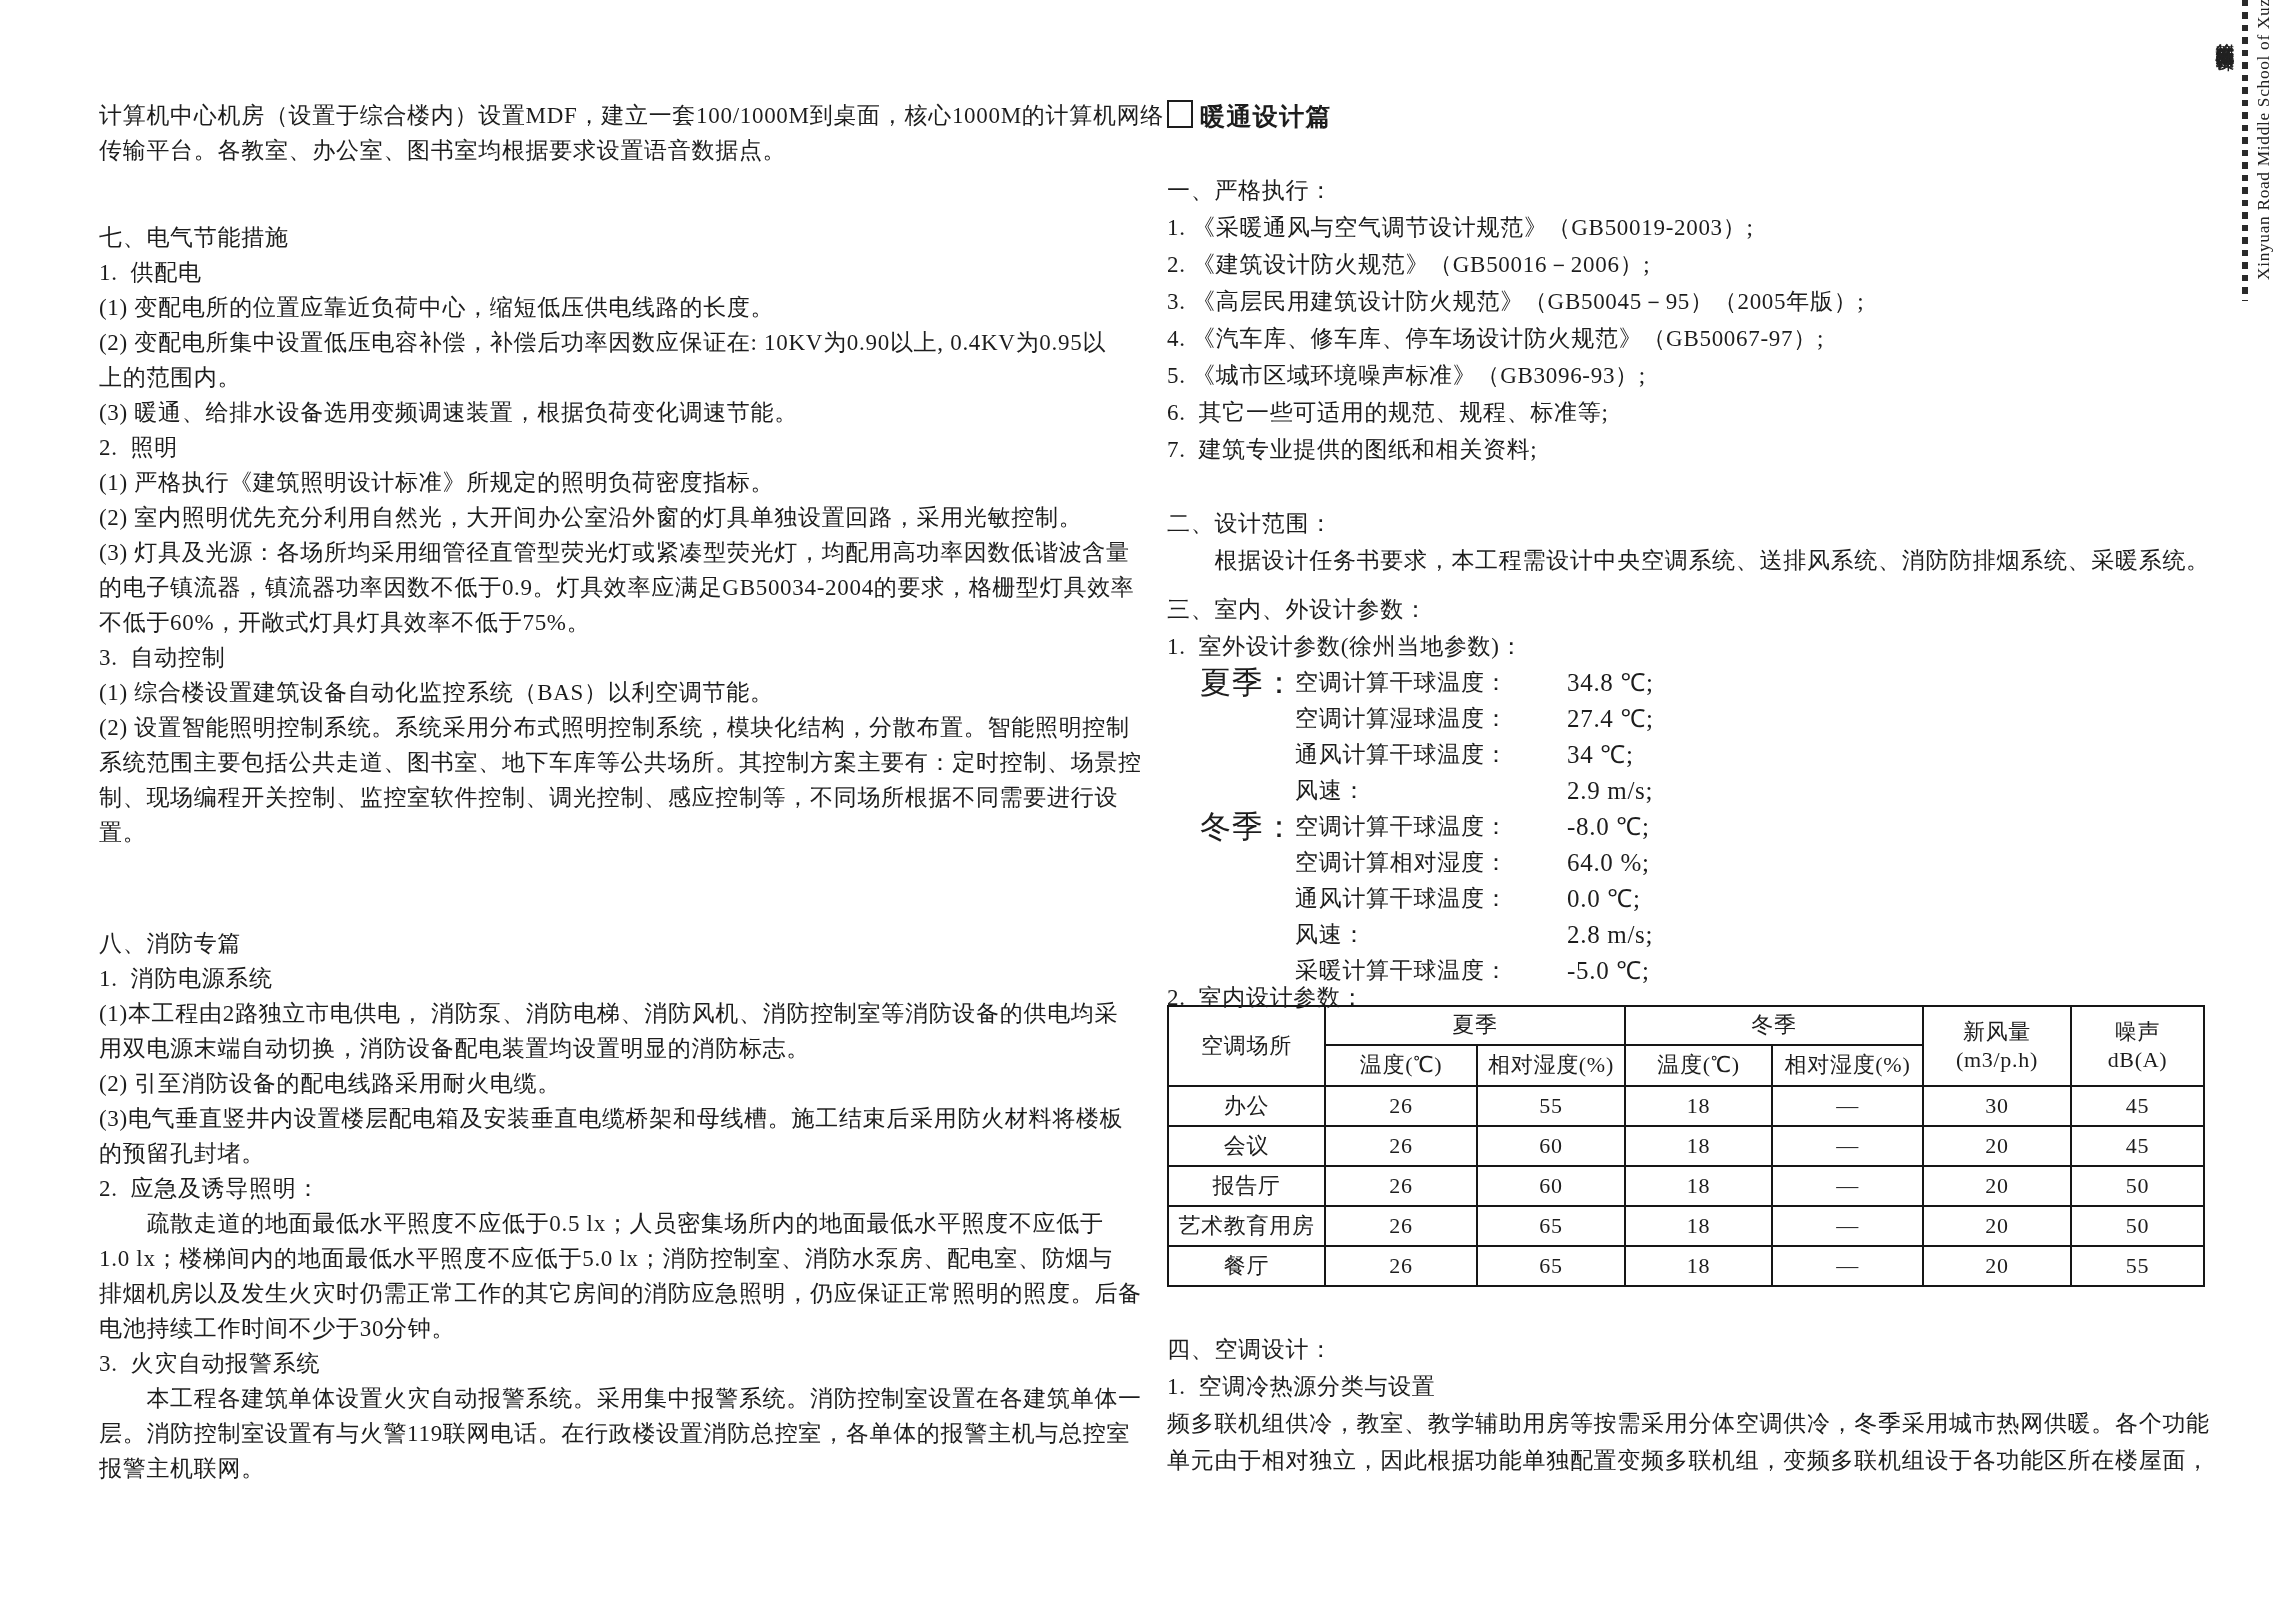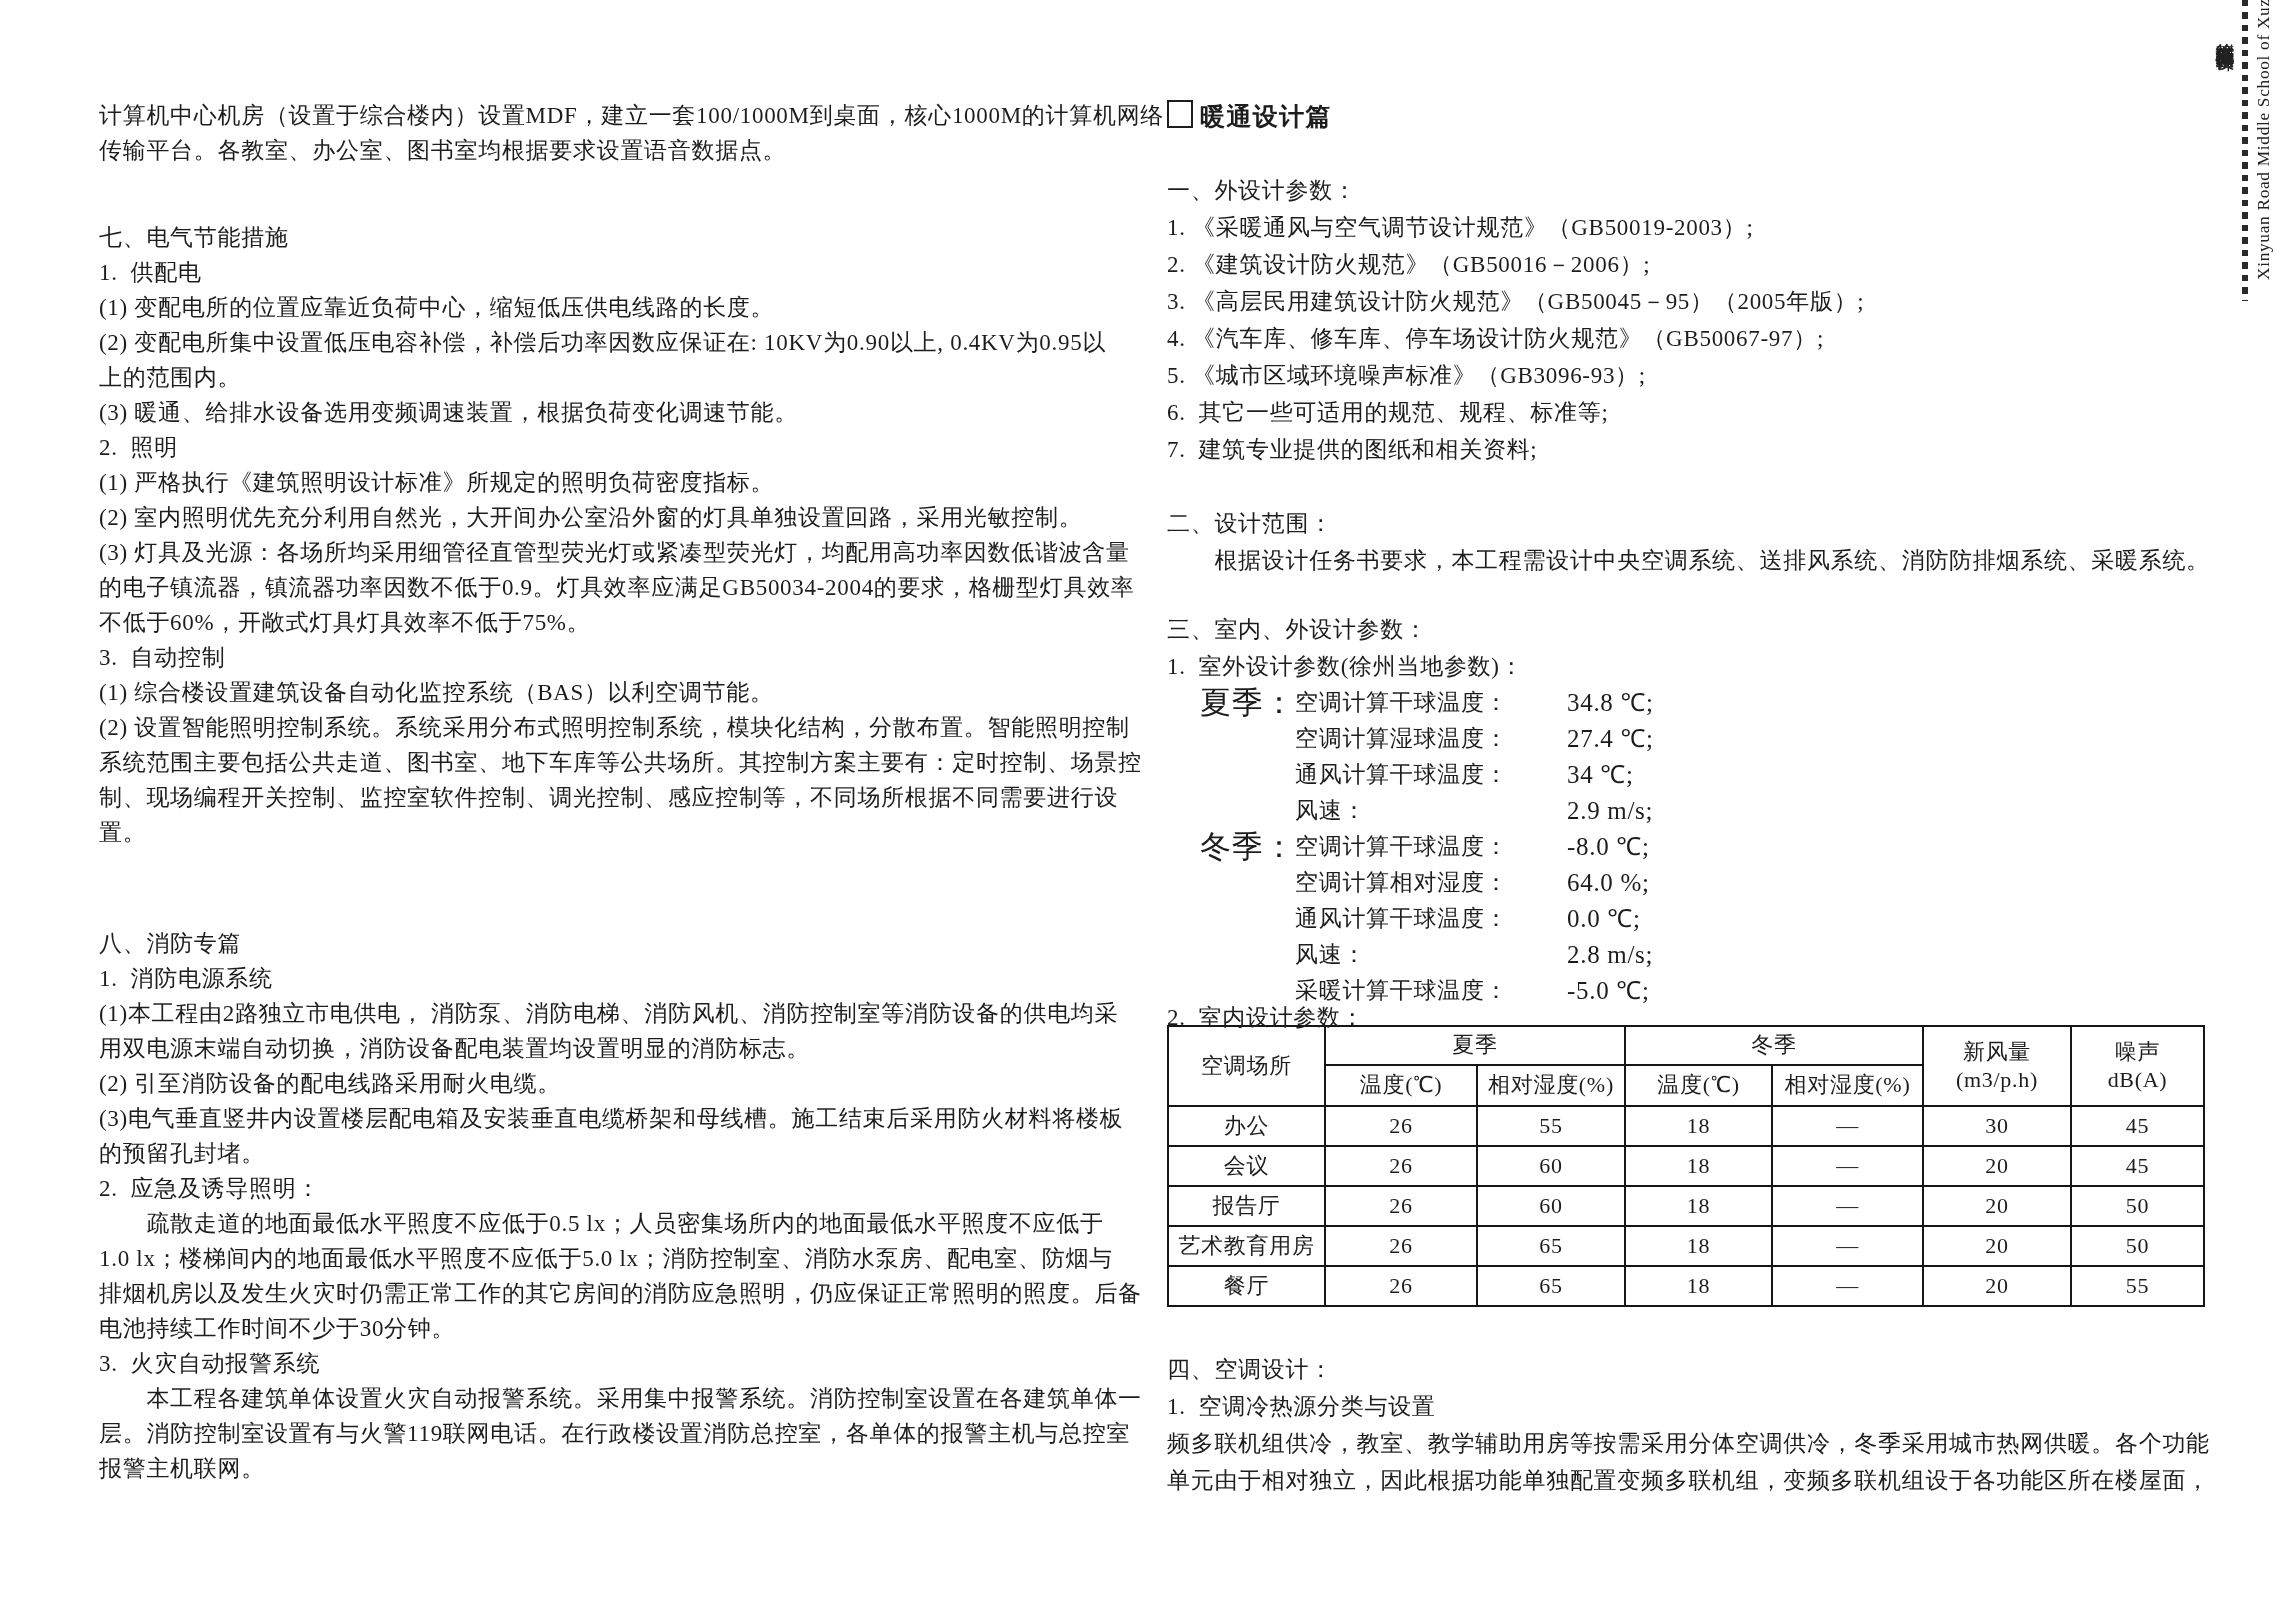--- a/index.html
+++ b/index.html
@@ -18,21 +18,21 @@
     font-size:23px;
     line-height:35px;
     white-space:pre;
     font-weight:400;
     letter-spacing:0.7px;
   }
   .col-right .ln{line-height:37px;}
   .gap-a{margin-top:52px;}   
   .gap-b{margin-top:76px;}  
   .gap-c{margin-top:37px;}   
-  .gap-d{margin-top:32px;}   
+  .gap-d{margin-top:12px;}   
   .neg-a{margin-top:-9.7px;}
   .title-line{font-size:25px;font-weight:700;line-height:37px;white-space:pre;letter-spacing:1.4px;}
   .t-box{
     display:inline-block;
     width:22px;height:23.6px;
     border:2.8px solid #1d1d1d;
     vertical-align:-2.8px;
     margin-right:7px;
   }
   
@@ -125,21 +125,21 @@
     <div class="ln">电池持续工作时间不少于30分钟。</div>
     <div class="ln">3.  火灾自动报警系统</div>
     <div class="ln">　　本工程各建筑单体设置火灾自动报警系统。采用集中报警系统。消防控制室设置在各建筑单体一</div>
     <div class="ln">层。消防控制室设置有与火警119联网电话。在行政楼设置消防总控室，各单体的报警主机与总控室</div>
     <div class="ln">报警主机联网。</div>
   </div>
 
   <div class="col col-right">
     <div class="title-line"><span class="t-box"></span><span>暖通设计篇</span></div>
 
-    <div class="ln gap-c">一、外设计参数：</div>
+    <div class="ln gap-c">一、严格执行：</div>
     <div class="ln">1. 《采暖通风与空气调节设计规范》（GB50019-2003）;</div>
     <div class="ln">2. 《建筑设计防火规范》（GB50016－2006）;</div>
     <div class="ln">3. 《高层民用建筑设计防火规范》（GB50045－95）（2005年版）;</div>
     <div class="ln">4. 《汽车库、修车库、停车场设计防火规范》（GB50067-97）;</div>
     <div class="ln">5. 《城市区域环境噪声标准》（GB3096-93）;</div>
     <div class="ln">6.  其它一些可适用的规范、规程、标准等;</div>
     <div class="ln">7.  建筑专业提供的图纸和相关资料;</div>
 
     <div class="ln gap-c">二、设计范围：</div>
     <div class="ln">　　根据设计任务书要求，本工程需设计中央空调系统、送排风系统、消防防排烟系统、采暖系统。</div>

